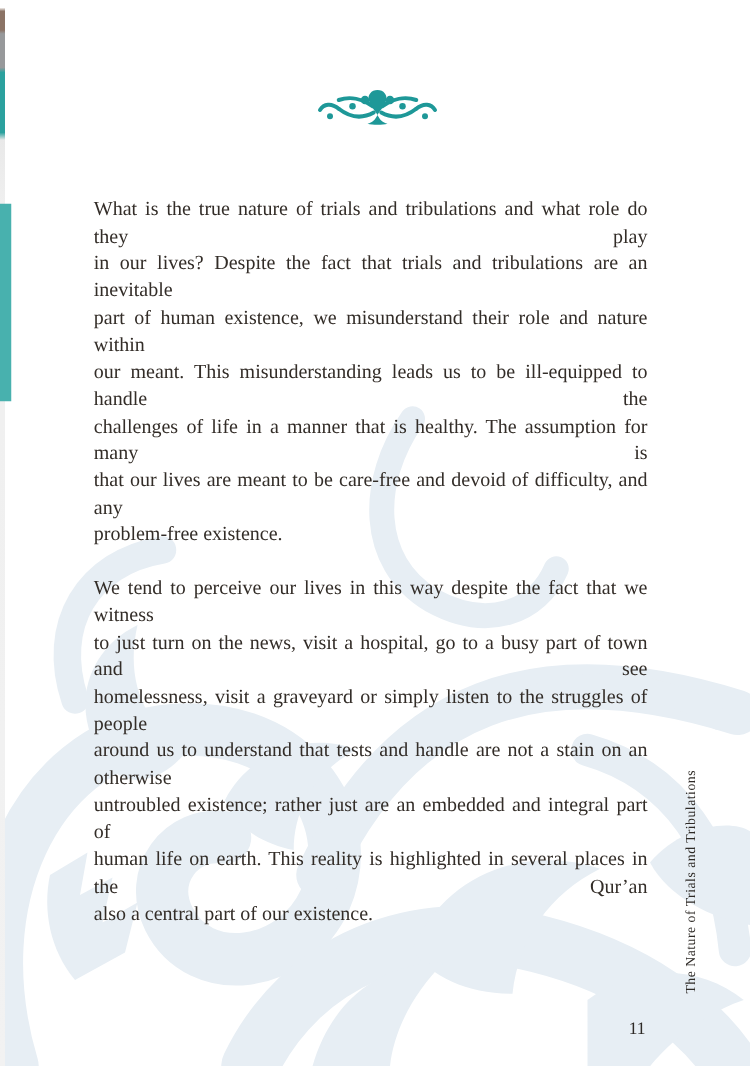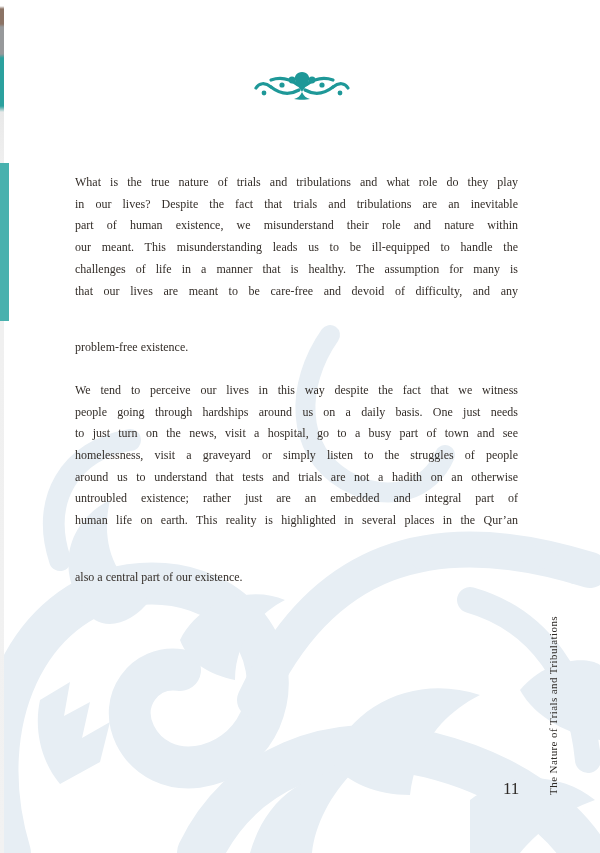--- a/index.html
+++ b/index.html
@@ -21,35 +21,35 @@
   
   .teal-bar{
     position:absolute;left:0;top:163px;width:9px;height:158px;
   }
   
   .wm{position:absolute;left:0;top:0;width:600px;height:853px;pointer-events:none;}
   
   .ornament{position:absolute;left:252px;top:68px;width:100px;height:36px;}
   
   .bodytext{
-    position:absolute;left:75px;top:172px;width:443px;
-    font-size:12px;line-height:21.7px;color:#332d28;
+    position:absolute;left:75px;top:157px;width:443px;
+    font-size:16px;line-height:21.7px;color:#332d28;
   }
   .para + .para{margin-top:21px;font-family:Liberation Serif, serif;}
   .line{text-align:justify;text-align-last:justify;}
-  .line.last{text-align-last:left;margin-top:35px;}
+  .line.last{text-align-last:left;}
   
   .sidebar-title{
     position:absolute;right:41px;top:616px;
     writing-mode:vertical-rl;transform:rotate(180deg);
     font-size:11px;letter-spacing:0.4px;color:#2e2a26;white-space:nowrap;
   }
   .page-number{
-    position:absolute;left:503px;top:779px;
-    font-size:17px;color:#2e2a26;
+    position:absolute;left:503px;top:816px;
+    font-size:14px;color:#2e2a26;
   }
 </style>
 </head>
 <body>
 
 <div class="page">
 
   <svg class="wm" viewBox="0 0 600 853" aria-hidden="true">
     <g fill="none" stroke="#e7eef4" stroke-linecap="round">
       <path d="M10 853 C -30 720, 30 600, 130 585 C 230 572, 290 650, 260 720 C 235 775, 160 785, 135 735 C 118 700, 145 665, 180 670" stroke-width="42"></path>
@@ -102,24 +102,23 @@
         <div class="line">What is the true nature of trials and tribulations and what role do they play</div>
         <div class="line">in our lives? Despite the fact that trials and tribulations are an inevitable</div>
         <div class="line">part of human existence, we misunderstand their role and nature within</div>
         <div class="line">our meant. This misunderstanding leads us to be ill-equipped to handle the</div>
         <div class="line">challenges of life in a manner that is healthy. The assumption for many is</div>
         <div class="line">that our lives are meant to be care-free and devoid of difficulty, and any</div>
         <div class="line last">problem-free existence.</div>
       </div>
     <div class="para">
         <div class="line">We tend to perceive our lives in this way despite the fact that we witness</div>
-        <div class="line">people going through hardships around us on a daily basis. One just needs</div>
         <div class="line">to just turn on the news, visit a hospital, go to a busy part of town and see</div>
         <div class="line">homelessness, visit a graveyard or simply listen to the struggles of people</div>
-        <div class="line">around us to understand that tests and trials are not a hadith on an otherwise</div>
+        <div class="line">around us to understand that tests and handle are not a stain on an otherwise</div>
         <div class="line">untroubled existence; rather just are an embedded and integral part of</div>
         <div class="line">human life on earth. This reality is highlighted in several places in the Qur’an</div>
         <div class="line last">also a central part of our existence.</div>
       </div>
   </main>
 
   <div class="sidebar-title">The Nature of Trials and Tribulations</div>
 
   <div class="page-number">11</div>
 

